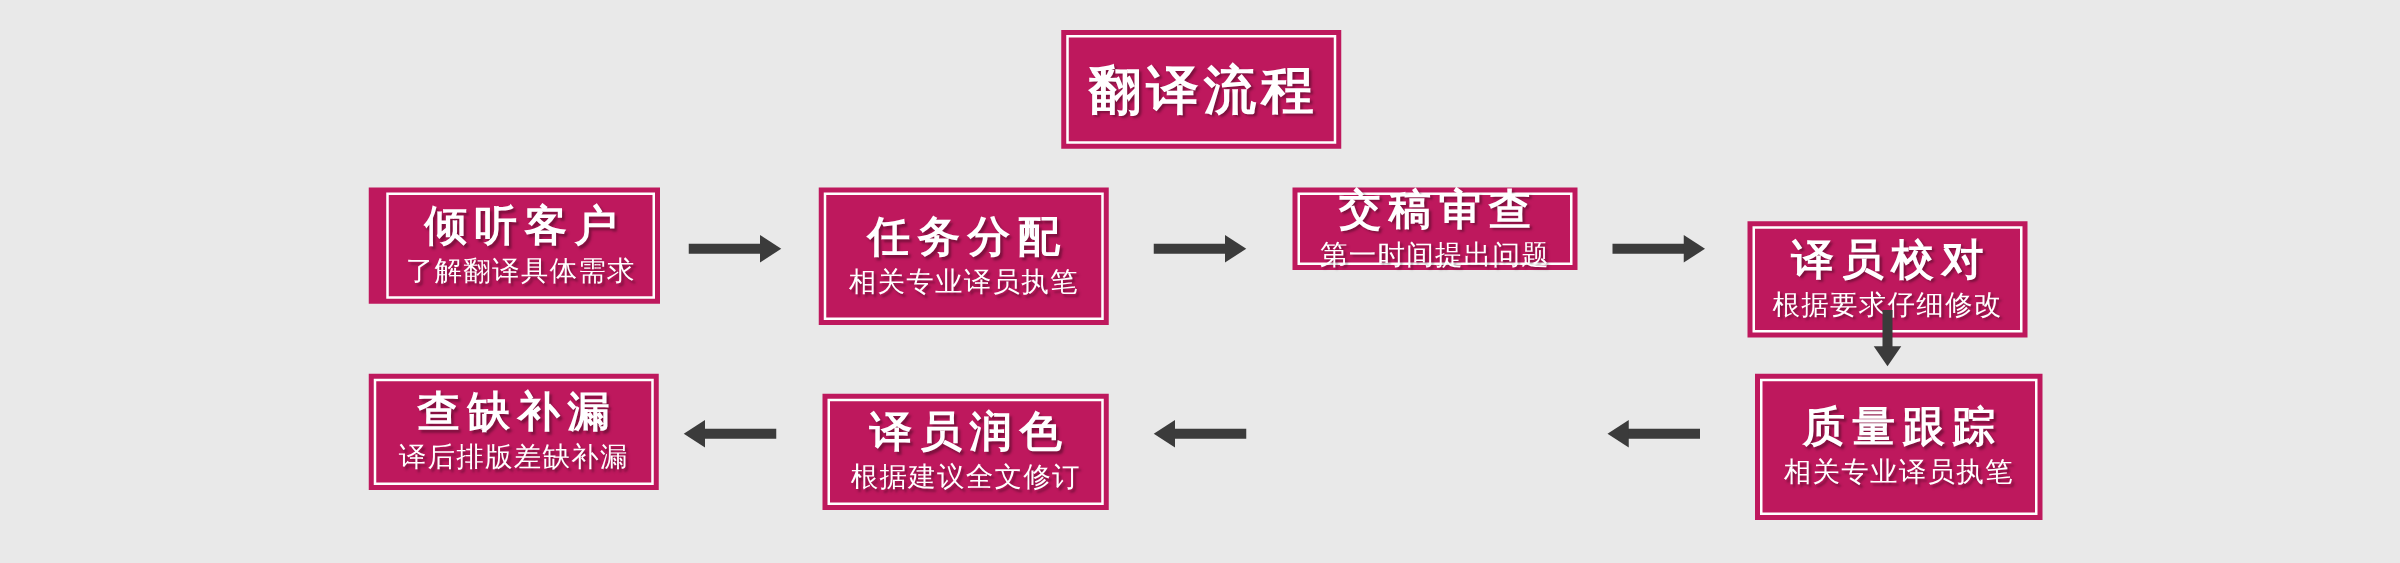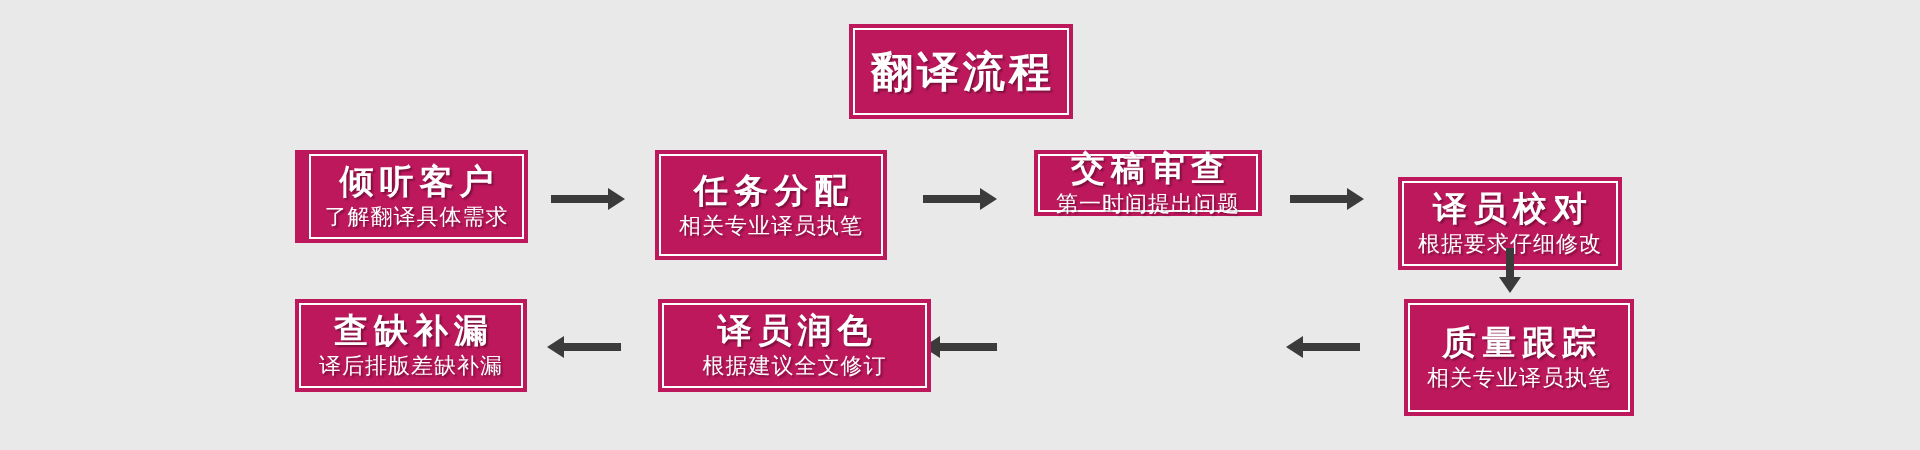--- a/index.html
+++ b/index.html
@@ -61,21 +61,21 @@
     text-shadow: 2px 2px 2px rgba(0,0,0,0.35);
     white-space: nowrap;
   }
   
   .b1 { left: 295px;  top: 150px; width: 233px; height: 93px; padding-left: 14px; }
   .b2 { left: 655px;  top: 150px; width: 232px; height: 110px; }
   .b3 { left: 1034px; top: 150px; width: 228px; height: 66px; }
   .b4 { left: 1398px; top: 150px; width: 224px; height: 93px; margin-top: 27px; }
   
   .b8 { left: 295px;  top: 299px; width: 232px; height: 93px; }
-  .b7 { left: 658px;  top: 299px; width: 273px; height: 93px; }
+  .b7 { left: 658px;  top: 315px; width: 229px; height: 93px; }
   .b6 { left: 1033px; top: 299px; width: 229px; height: 93px; }
   .b5 { left: 1404px; top: 299px; width: 230px; height: 117px; }
 
   
   .arrow { position: absolute; width: 74px; height: 22px; }
   .arrow::before {
     content: "";
     position: absolute;
     top: 7px;
     height: 8px;

